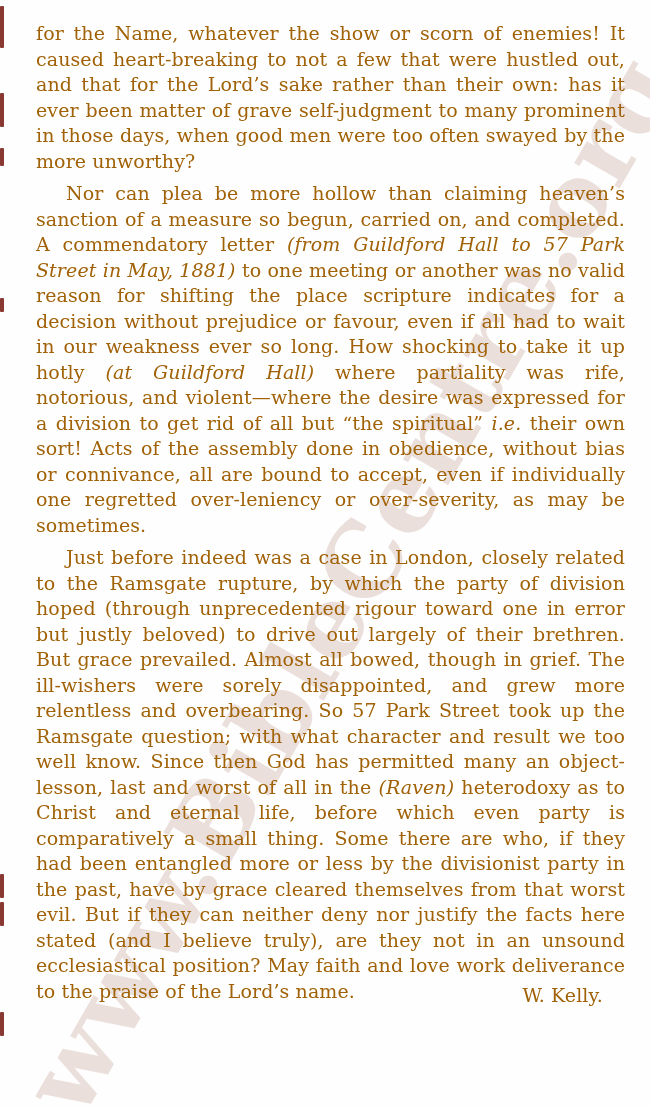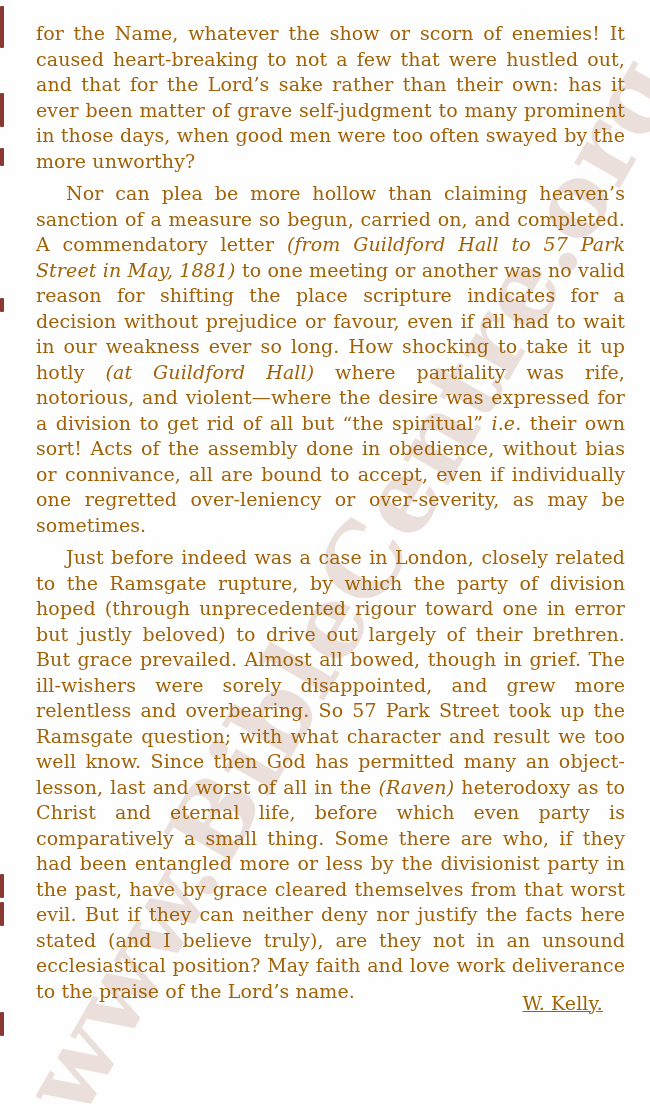--- a/index.html
+++ b/index.html
@@ -49,22 +49,21 @@
   }
   .text-block p.no-indent {
     text-indent: 0;
   }
   .text-block em {
     font-style: italic;
   }
   .signature {
     float: right;
     margin-right: 22px;
-    margin-top: 12px;
-    text-decoration: underline;
+    margin-top: 4px;
   }
   .edge-mark {
     position: absolute;
     left: 0;
     width: 4px;
     border-radius: 1px;
     z-index: 3;
     opacity: 0.9;
   }
 </style>

